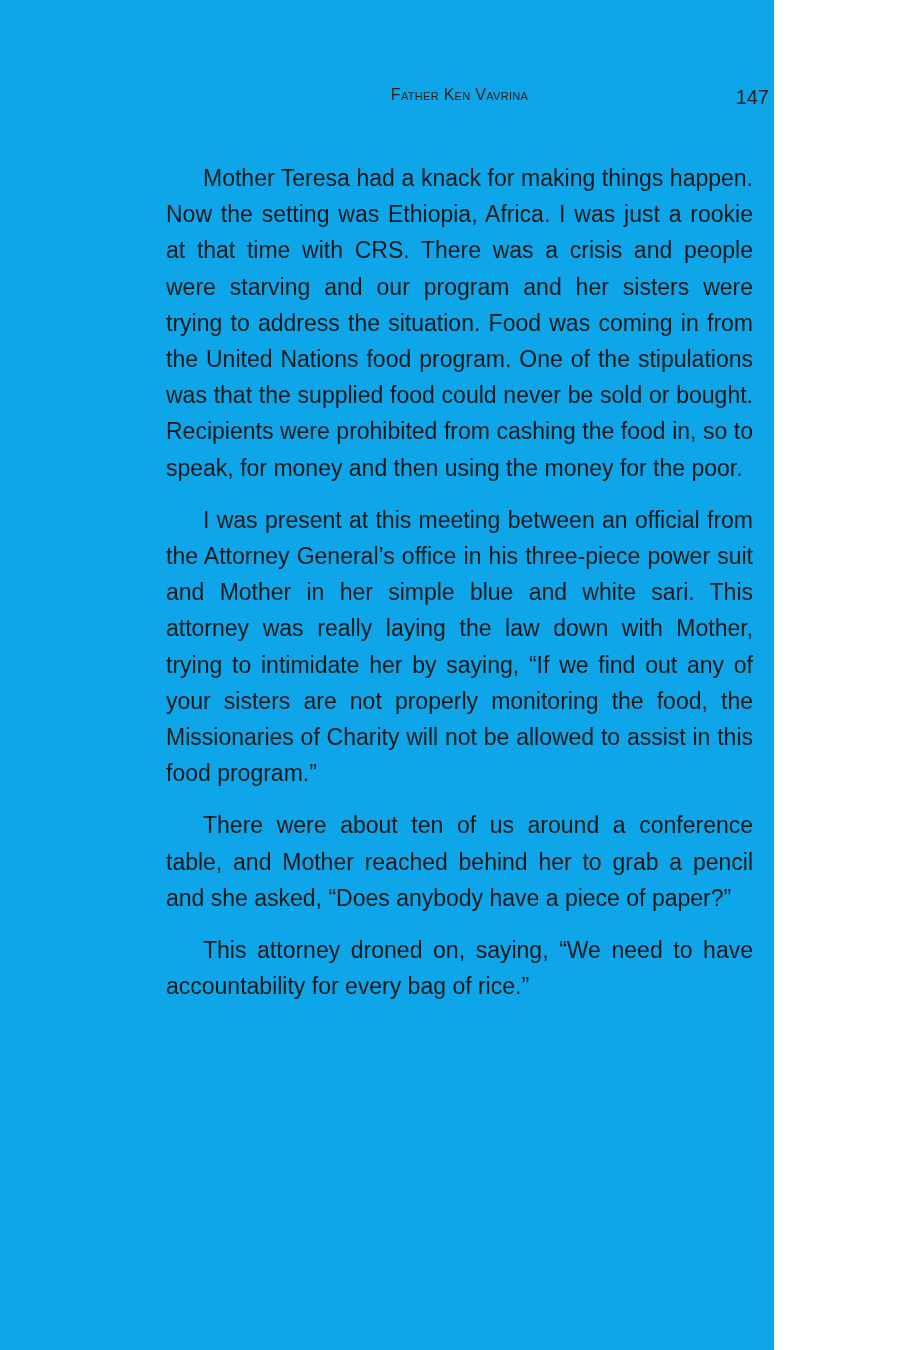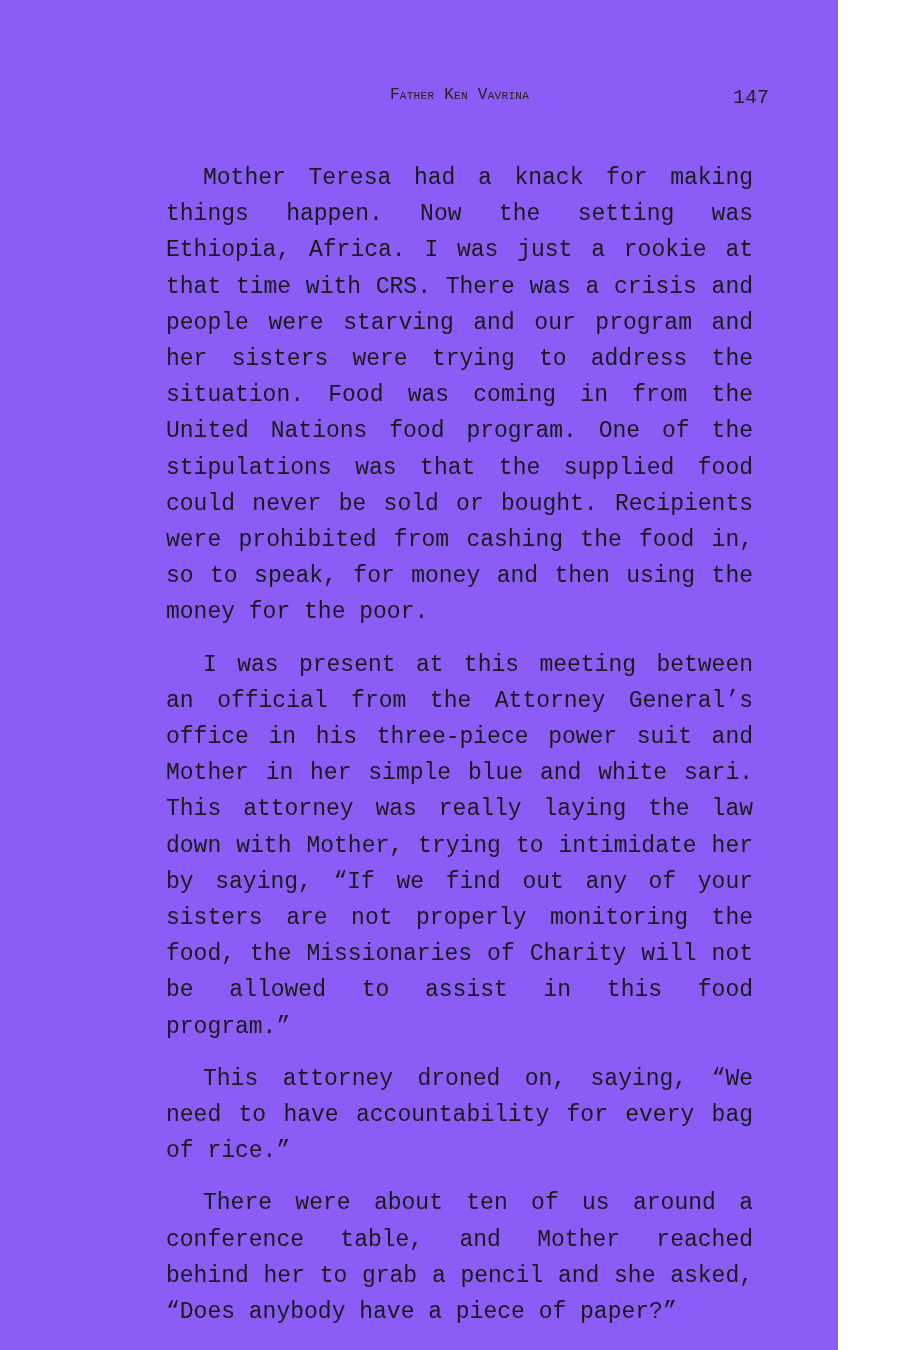--- a/index.html
+++ b/index.html
@@ -1,20 +1,20 @@
 <!DOCTYPE html>
 <html><head>
 <meta charset="utf-8">
 <style>
   html, body { margin: 0; padding: 0; background: #ffffff; }
   body { width: 901px; height: 1350px; position: relative; overflow: hidden; }
   .page {
-    position: absolute; left: 0; top: 0; width: 838px; height: 1350px;
-    background: #8b5cf6; color: #1a1a1a;
-    font-family: Liberation Mono, monospace;
+    position: absolute; left: 0; top: 0; width: 774px; height: 1350px;
+    background: #0ea5e9; color: #1a1a1a;
+    font-family: Liberation Sans, sans-serif;
   }
   .running-head {
     position: absolute; top: 86px; left: 150px; width: 619px; height: 24px;
     font-size: 15px; color: #222;
   }
   .running-head .title {
     position: absolute; left: 0; right: 0; text-align: center;
     font-variant: small-caps; letter-spacing: 0.3px; font-size: 16px;
   }
   .running-head .folio { position: absolute; right: 0; top: 0; font-size: 20px; }
@@ -30,16 +30,16 @@
 
 <div class="page">
   <div class="running-head">
     <span class="title">Father Ken Vavrina</span>
     <span class="folio">147</span>
   </div>
 
   <div class="body-text">
     <p>Mother Teresa had a knack for making things happen. Now the setting was Ethiopia, Africa. I was just a rookie at that time with CRS. There was a crisis and people were starving and our program and her sisters were trying to address the situation. Food was coming in from the United Nations food program. One of the stipulations was that the supplied food could never be sold or bought. Recipients were prohibited from cashing the food in, so to speak, for money and then using the money for the poor.</p>
     <p>I was present at this meeting between an official from the Attorney General’s office in his three-piece power suit and Mother in her simple blue and white sari. This attorney was really laying the law down with Mother, trying to intimidate her by saying, “If we find out any of your sisters are not properly monitoring the food, the Missionaries of Charity will not be allowed to assist in this food program.”</p>
+    <p>There were about ten of us around a conference table, and Mother reached behind her to grab a pencil and she asked, “Does anybody have a piece of paper?”</p>
     <p>This attorney droned on, saying, “We need to have accountability for every bag of rice.”</p>
-    <p>There were about ten of us around a conference table, and Mother reached behind her to grab a pencil and she asked, “Does anybody have a piece of paper?”</p>
   </div>
 </div>
 
 </body></html>

